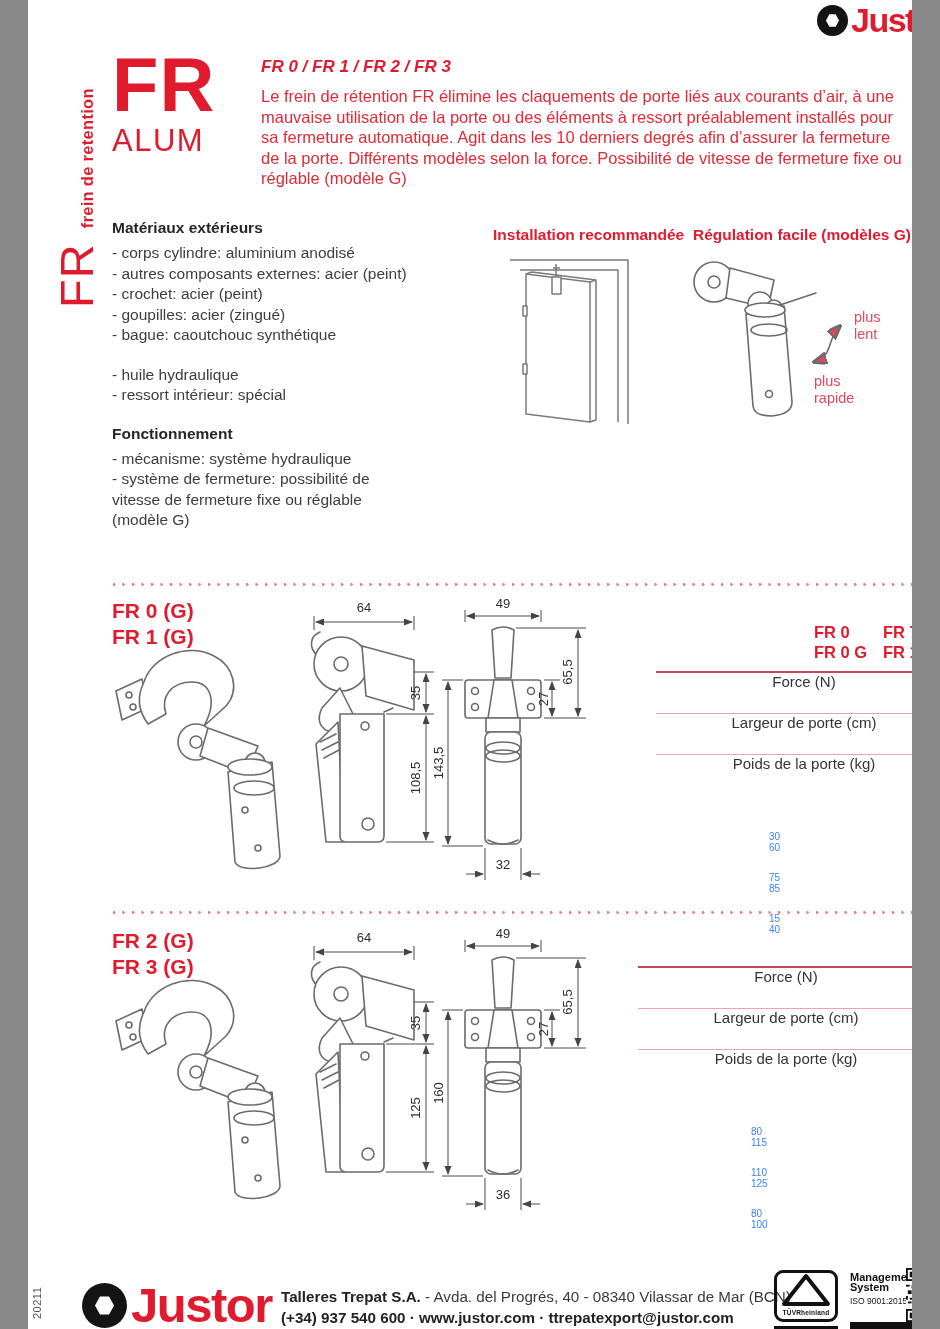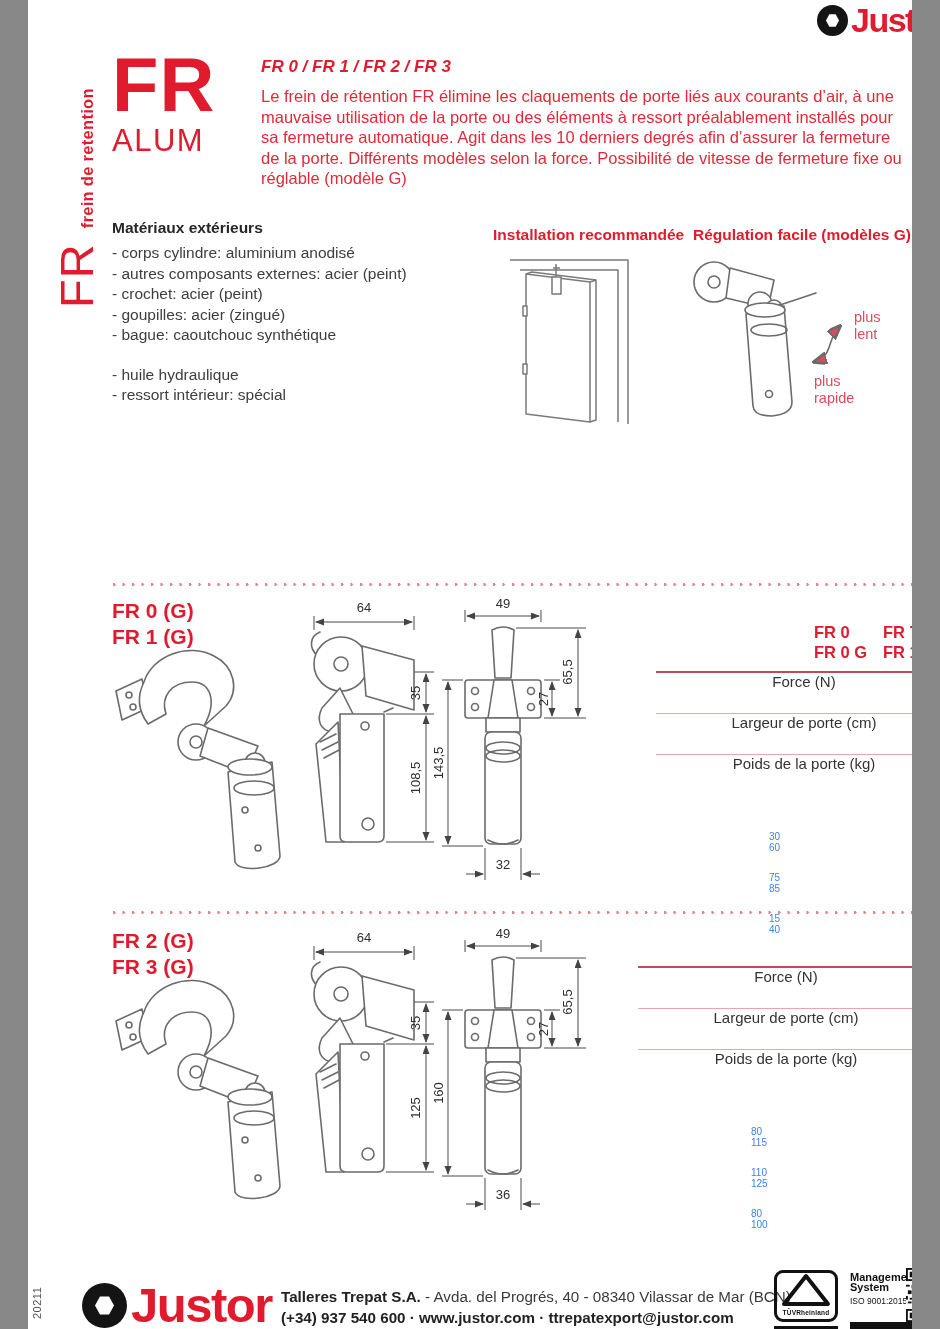--- a/index.html
+++ b/index.html
@@ -103,20 +103,25 @@
       <div class="spec-title">Matériaux extérieurs</div>
       <div class="spec-item">- corps cylindre: aluminium anodisé</div>
       <div class="spec-item">- autres composants externes: acier (peint)</div>
       <div class="spec-item">- crochet: acier (peint)</div>
       <div class="spec-item">- goupilles: acier (zingué)</div>
       <div class="spec-item">- bague: caoutchouc synthétique</div>
     </div>
     <div class="spec-group">
       <div class="spec-item">- huile hydraulique</div>
       <div class="spec-item">- ressort intérieur: spécial</div>
+    </div>
+    <div class="spec-group">
+      <div class="spec-title">Fonctionnement</div>
+      <div class="spec-item">- mécanisme: système hydraulique</div>
+      <div class="spec-item">- système de fermeture: possibilité de vitesse de fermeture fixe ou réglable (modèle G)</div>
     </div>
   </div>
 
   <div class="abs fig-title" style="left:465px;top:226px">Installation recommandée</div>
   <svg class="abs door" style="left:462px;top:246px" width="150" height="190" viewBox="0 0 150 190">
     <path class="w" d="M20 14 H138 V178"></path>
     <path class="w" d="M30 24 H128 V176"></path>
     <path d="M36 28 L100 36 L100 176 L36 168 Z" fill="#fff"></path>
     <path class="w" d="M100 36 L106 34 L106 174 L100 176"></path>
     <path class="w" d="M36 28 L42 26 L106 34"></path>

